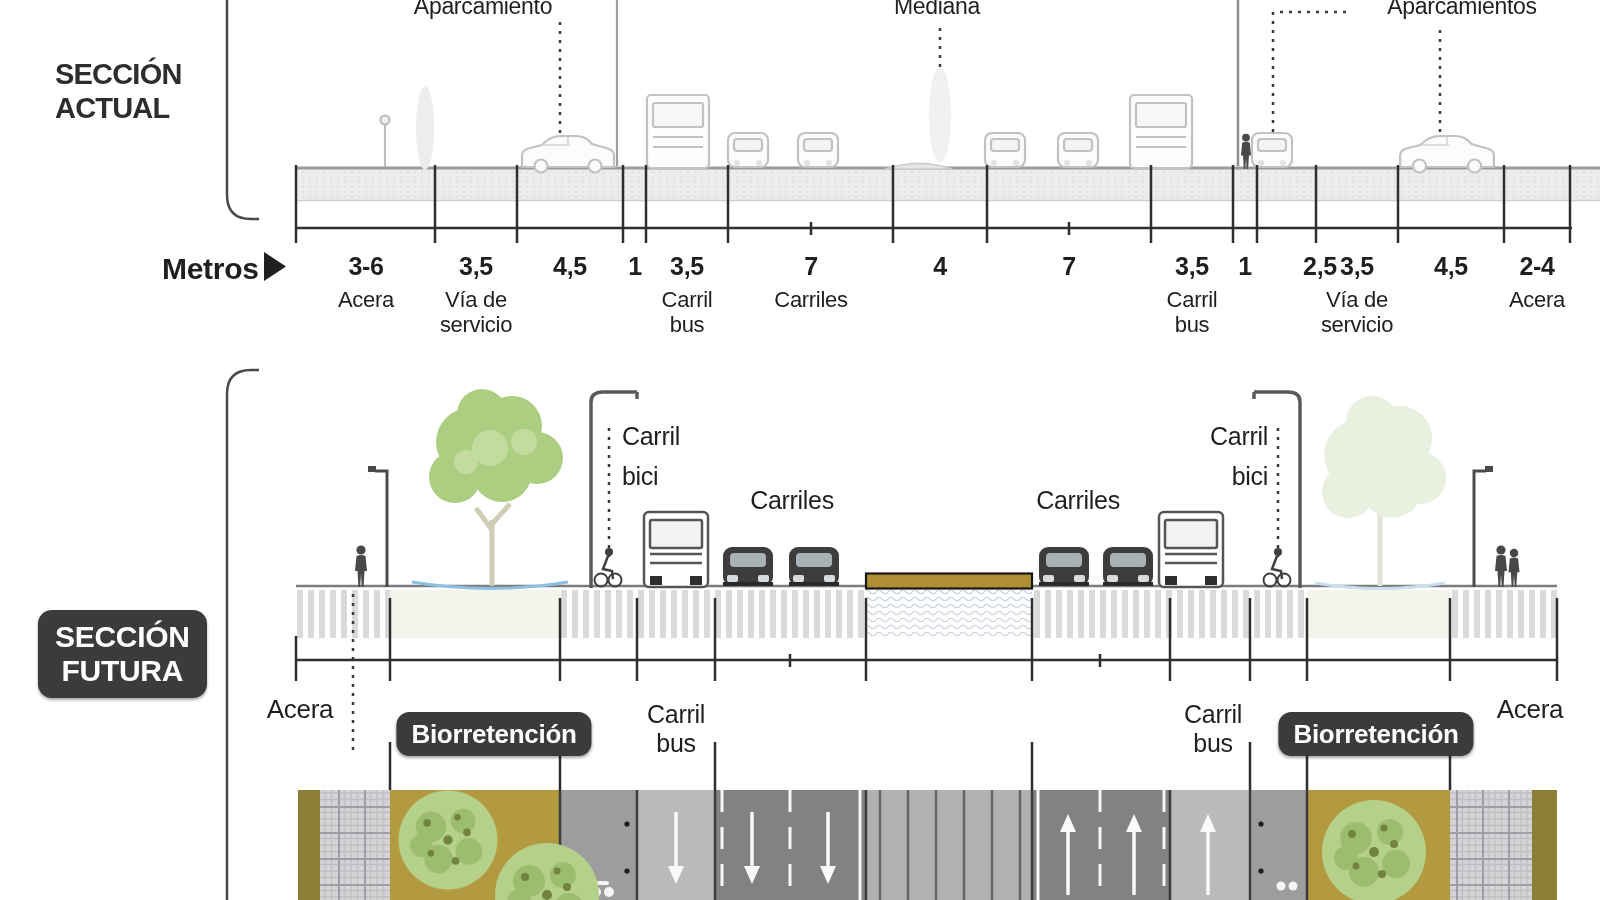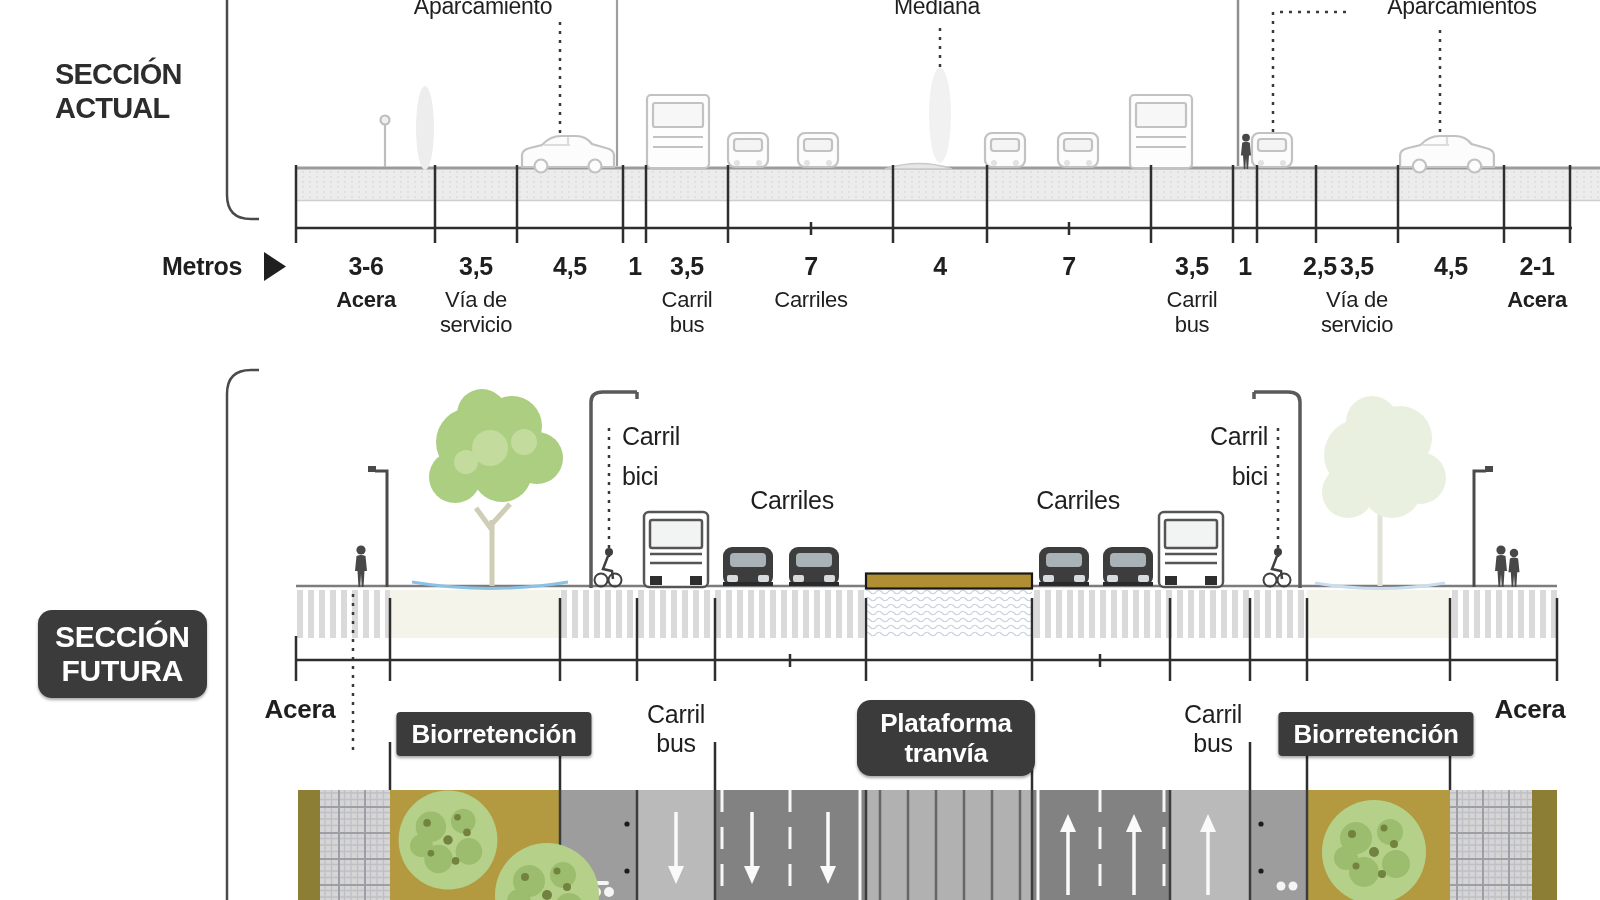--- a/index.html
+++ b/index.html
@@ -4,31 +4,31 @@
 <style>
   html,body{margin:0;padding:0;background:#fff;}
   #stage{position:relative;width:1600px;height:900px;overflow:hidden;background:#fff;
          font-family:"Liberation Sans","DejaVu Sans",sans-serif;color:#1f1f1f;letter-spacing:-0.3px;}
   #art{position:absolute;left:0;top:0;}
   .lbl{position:absolute;white-space:nowrap;}
   .ctr{transform:translateX(-50%);text-align:center;}
   .pre{white-space:pre-line;}
   .sec-title{font-size:29px;font-weight:bold;line-height:34px;letter-spacing:-0.8px;color:#2d2d2d;}
   .topcallout{top:-7px;font-size:23px;}
-  .metros-label{font-size:25px;font-weight:bold;}
+  .metros-label{font-size:30px;font-weight:bold;}
   .mval{position:absolute;top:252px;font-size:25px;font-weight:bold;transform:translateX(-50%);}
   .msub{position:absolute;top:287px;font-size:22px;line-height:25px;text-align:center;
         transform:translateX(-50%);white-space:normal;}
-  .b{font-weight:bold;}
+  .b{font-weight:normal;}
   .fcallout{position:absolute;font-size:25px;line-height:40px;white-space:normal;}
   .blabel{position:absolute;transform:translateX(-50%);font-size:25px;line-height:29px;
           text-align:center;white-space:normal;}
   .badge{position:absolute;transform:translateX(-50%);background:#3b3b3b;color:#fff;
          font-weight:bold;font-size:26px;line-height:30px;text-align:center;
-         border-radius:4px;padding:7px 15px;box-shadow:0 2px 3px rgba(0,0,0,.35);
+         border-radius:13px;padding:7px 15px;box-shadow:0 2px 3px rgba(0,0,0,.35);
          letter-spacing:-0.3px;white-space:nowrap;}
   .badge.two{white-space:normal;width:150px;border-radius:14px;padding:8px 14px;}
   .badge.big{transform:none;white-space:pre-line;font-size:30px;line-height:34px;
              border-radius:14px;padding:10px 17px;}
 </style>
 </head>
 <body>
 
 <div id="stage">
 
@@ -387,39 +387,38 @@
 <div class="mval" style="left:635px;">1</div>
 <div class="mval" style="left:687px;">3,5</div>
 <div class="mval" style="left:811px;">7</div>
 <div class="mval" style="left:940px;">4</div>
 <div class="mval" style="left:1069px;">7</div>
 <div class="mval" style="left:1192px;">3,5</div>
 <div class="mval" style="left:1245px;">1</div>
 <div class="mval" style="left:1320px;">2,5</div>
 <div class="mval" style="left:1357px;">3,5</div>
 <div class="mval" style="left:1451px;">4,5</div>
-<div class="mval" style="left:1537px;">2-1</div>
+<div class="mval" style="left:1537px;">2-4</div>
 
 <div class="msub b" style="left:366px;width:110px;">Acera</div>
 <div class="msub" style="left:476px;width:92px;">Vía de servicio</div>
 <div class="msub" style="left:687px;width:80px;">Carril bus</div>
 <div class="msub" style="left:811px;width:120px;">Carriles</div>
 <div class="msub" style="left:1192px;width:80px;">Carril bus</div>
 <div class="msub" style="left:1357px;width:92px;">Vía de servicio</div>
 <div class="msub b" style="left:1537px;width:110px;">Acera</div>
 
 <div class="fcallout" style="left:622px;top:416px;width:80px;text-align:left;">Carril bici</div>
 <div class="fcallout" style="left:1186px;top:416px;width:82px;text-align:right;">Carril bici</div>
 <div class="lbl" style="left:792px;top:486px;font-size:25px;transform:translateX(-50%);">Carriles</div>
 <div class="lbl" style="left:1078px;top:486px;font-size:25px;transform:translateX(-50%);">Carriles</div>
 
 <div class="badge big pre" style="left:38px;top:610px;">SECCIÓN
 FUTURA</div>
 
 <div class="lbl b ctr" style="left:300px;top:694px;font-size:26px;">Acera</div>
 <div class="badge" style="left:494px;top:712px;">Biorretención</div>
 <div class="blabel" style="left:676px;top:700px;width:84px;">Carril bus</div>
-<div class="badge two" style="left:946px;top:700px;">Plataforma tranvía</div>
 <div class="blabel" style="left:1213px;top:700px;width:84px;">Carril bus</div>
 <div class="badge" style="left:1376px;top:712px;">Biorretención</div>
 <div class="lbl b ctr" style="left:1530px;top:694px;font-size:26px;">Acera</div>
 
 </div>
 
 </body></html>

